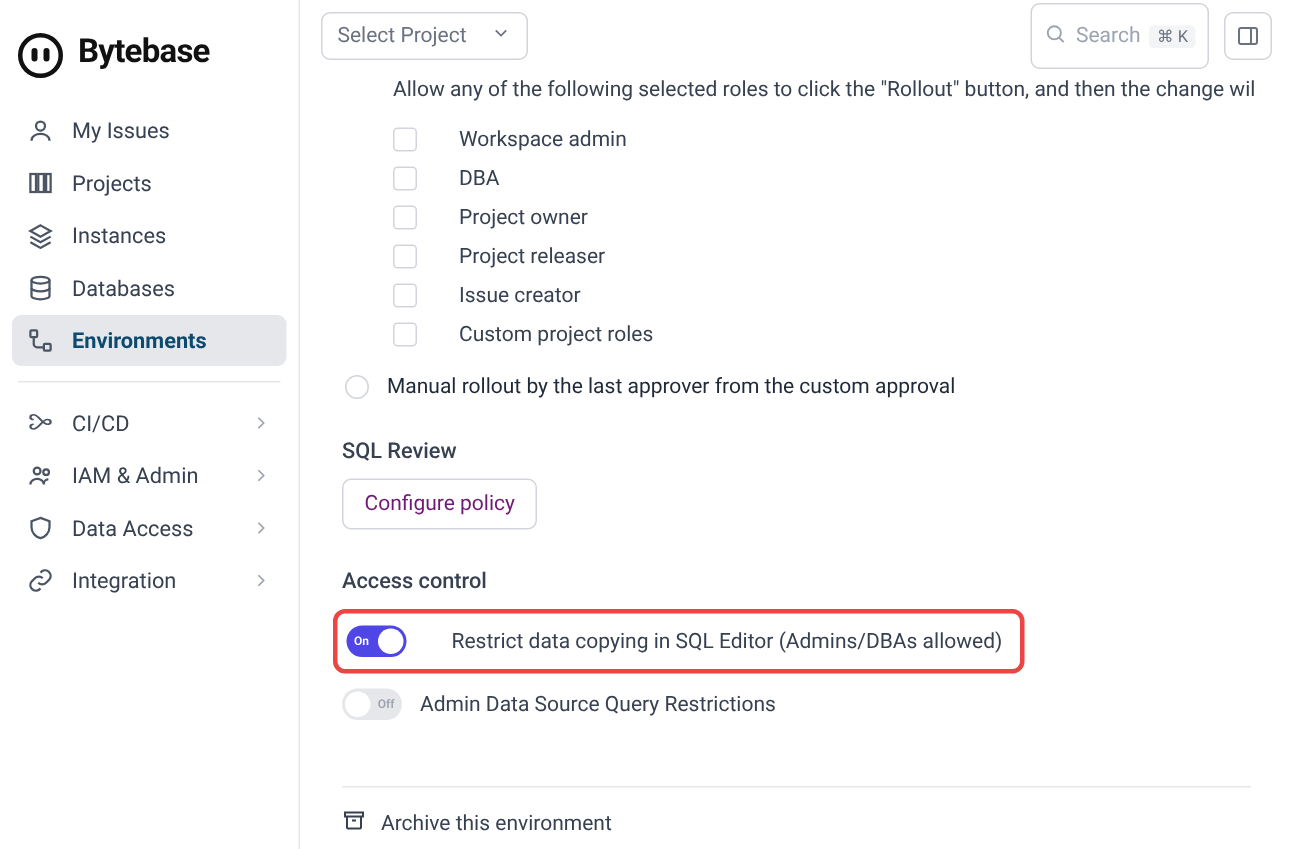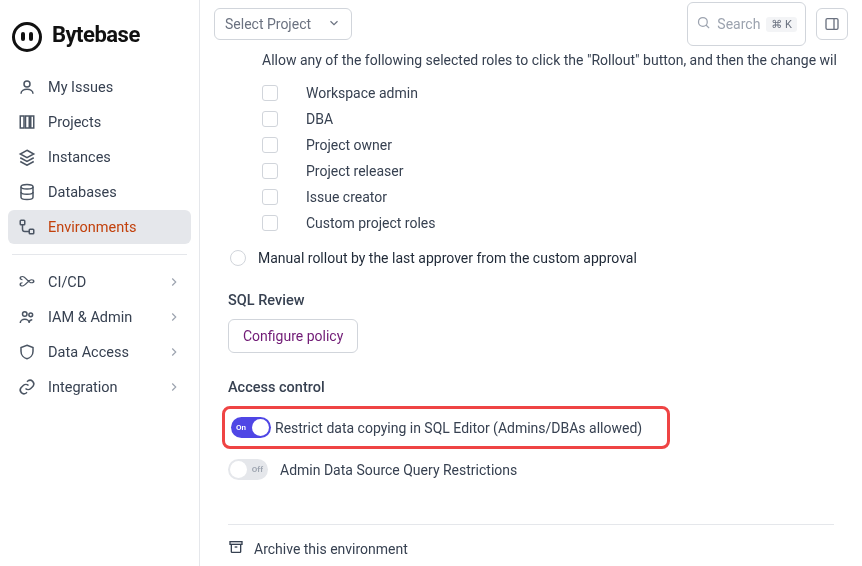--- a/index.html
+++ b/index.html
@@ -58,22 +58,22 @@
       gap: 12px;
       padding: 8px 10px;
       border-radius: 6px;
       cursor: pointer;
       color: #374151;
       font-size: 14.5px;
       margin-bottom: 1px;
     }
     .nav-item.active {
       background: #e5e7eb;
-      color: #c2410c;
-      font-weight: 400;
+      color: #0c4a6e;
+      font-weight: 700;
     }
     .nav-icon {
       width: 18px;
       height: 18px;
       display: flex;
       align-items: center;
       justify-content: center;
       color: #4b5563;
       flex-shrink: 0;
     }
@@ -202,21 +202,21 @@
       color: #701a75;
       font-size: 14px;
     }
     .highlight {
       border: 3px solid #ef4444;
       border-radius: 8px;
       padding: 8px 12px 8px 6px;
       margin: 4px 0 6px -6px;
       display: flex;
       align-items: center;
-      gap: 4px;
+      gap: 30px;
       width: fit-content;
       min-width: 448px;
     }
     .toggle-row {
       display: flex;
       align-items: center;
       gap: 12px;
       padding: 4px 0;
     }
     .toggle {

